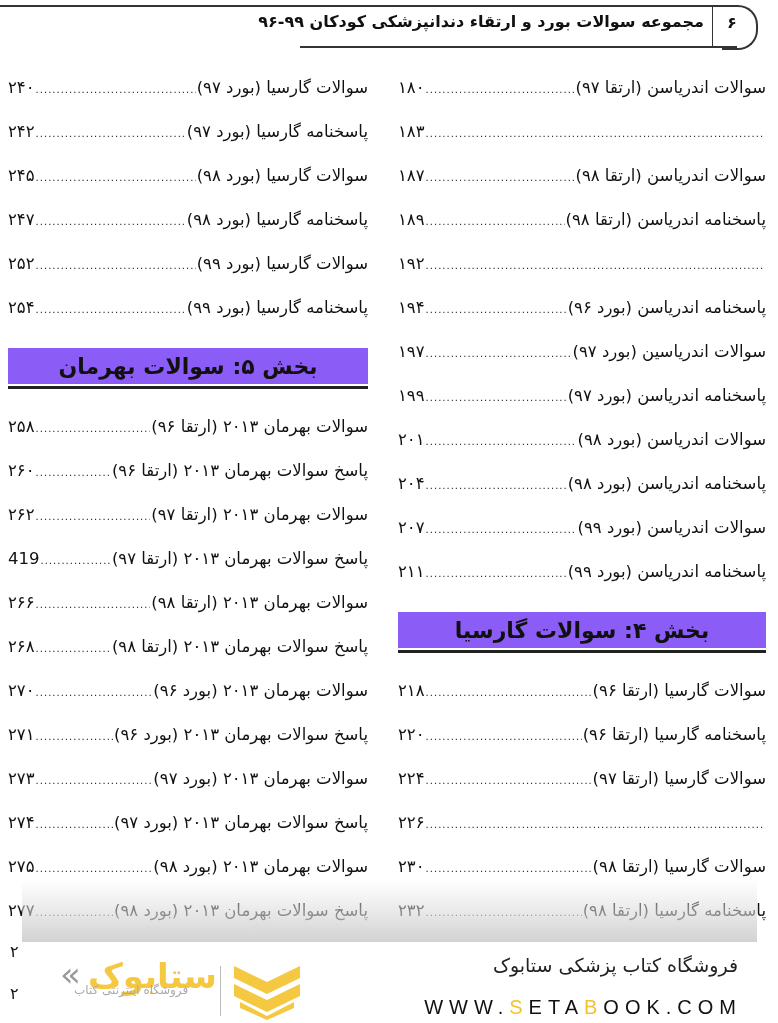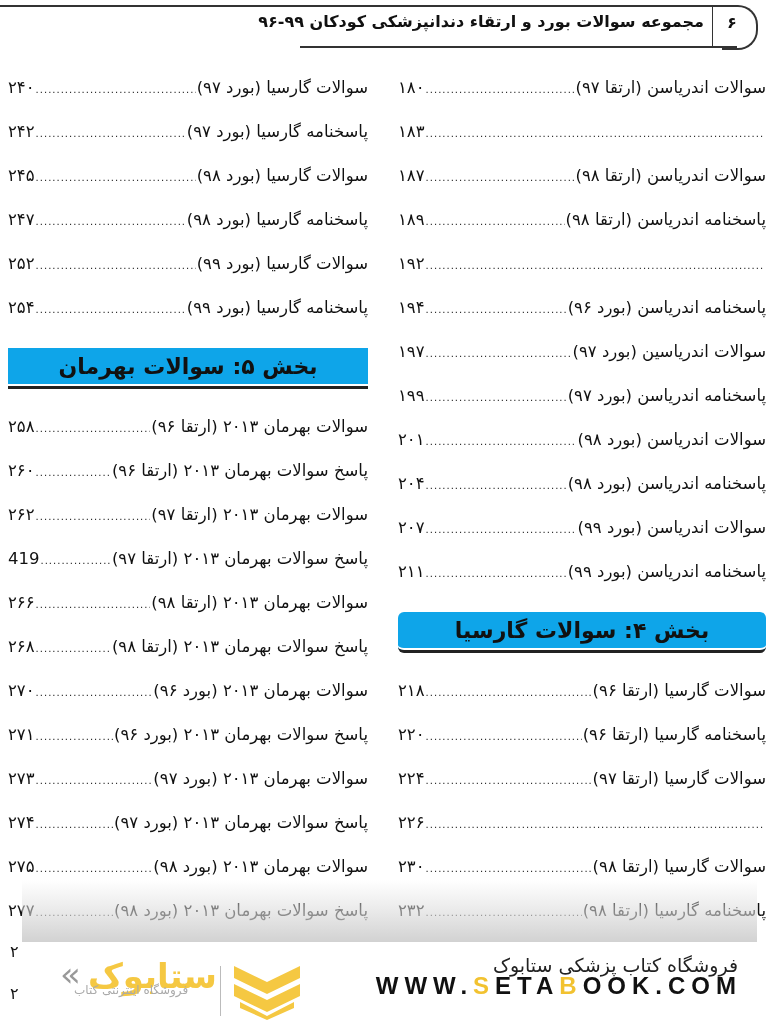--- a/index.html
+++ b/index.html
@@ -47,43 +47,43 @@
     }
     .toc-label { flex: 0 0 auto; }
     .toc-dots {
       flex: 1 1 auto; overflow: hidden; color: #222;
       font-size: 10px; letter-spacing: 1px; margin: 0 1px;
       direction: ltr; text-align: left;
     }
     .toc-dots::before { content: "................................................................................................................................................"; }
     .toc-page { flex: 0 0 auto; font-size: 16.5px; direction: rtl; }
     .section-head {
-      background: #0ea5e9; height: 38px; line-height: 38px;
+      background: #8b5cf6; height: 38px; line-height: 38px;
       border-bottom: 3px solid #222; text-align: center;
       font-size: 22px; font-weight: bold; margin: 14px 0 16px 0;
       box-shadow: inset 0 -2px 0 #fff;
     }
     .footer-overlay {
       position: absolute; left: 22px; top: 880px; width: 735px; height: 62px;
       background: linear-gradient(to bottom, rgba(255,255,255,0) 0%, rgba(220,220,220,0.55) 45%, rgba(205,205,205,0.9) 100%);
     }
     .footer {
       position: absolute; left: 0; top: 942px; width: 778px; height: 81px; background: #fff;
     }
     .cut-num {
       position: absolute; left: 10px; font-size: 16px; color: #111;
     }
     .store-name {
       position: absolute; right: 40px; top: 12px; direction: rtl;
       font-size: 19px; color: #222; white-space: nowrap;
     }
     .store-url {
-      position: absolute; right: 36px; top: 30px;
+      position: absolute; right: 36px; top: 54px;
       font-family: "Liberation Sans", sans-serif;
-      font-size: 24px; letter-spacing: 6px; font-weight: bold; color: #111;
+      font-size: 20px; letter-spacing: 6px; font-weight: normal; color: #111;
       white-space: nowrap;
     }
     .store-url .accent { color: #f2c230; }
     .logo-wrap { position: absolute; left: 60px; top: 20px; width: 250px; height: 60px; }
     .logo-brand {
       position: absolute; left: 0; top: -6px; font-size: 34px; font-weight: bold; color: #f5c842;
       font-family: "DejaVu Sans", sans-serif; white-space: nowrap;
     }
     .logo-arrows { color: #999; font-size: 34px; position: absolute; left: 0; top: -8px; }
     .logo-sub {
@@ -158,21 +158,21 @@
         <span class="toc-label">سوالات اندریاسن (بورد ۹۹)</span>
         <span class="toc-dots"></span>
         <span class="toc-page">۲۰۷</span>
       </div>
     <div class="toc-row">
         <span class="toc-label">پاسخنامه اندریاسن (بورد ۹۹)</span>
         <span class="toc-dots"></span>
         <span class="toc-page">۲۱۱</span>
       </div>
   </div>
-  <div class="section-head" style="margin-top:18px;border-radius:6px;">بخش ۴: سوالات گارسیا</div>
+  <div class="section-head" style="margin-top:18px;">بخش ۴: سوالات گارسیا</div>
   <div>
     <div class="toc-row">
         <span class="toc-label">سوالات گارسیا (ارتقا ۹۶)</span>
         <span class="toc-dots"></span>
         <span class="toc-page">۲۱۸</span>
       </div>
     <div class="toc-row">
         <span class="toc-label">پاسخنامه گارسیا (ارتقا ۹۶)</span>
         <span class="toc-dots"></span>
         <span class="toc-page">۲۲۰</span>

